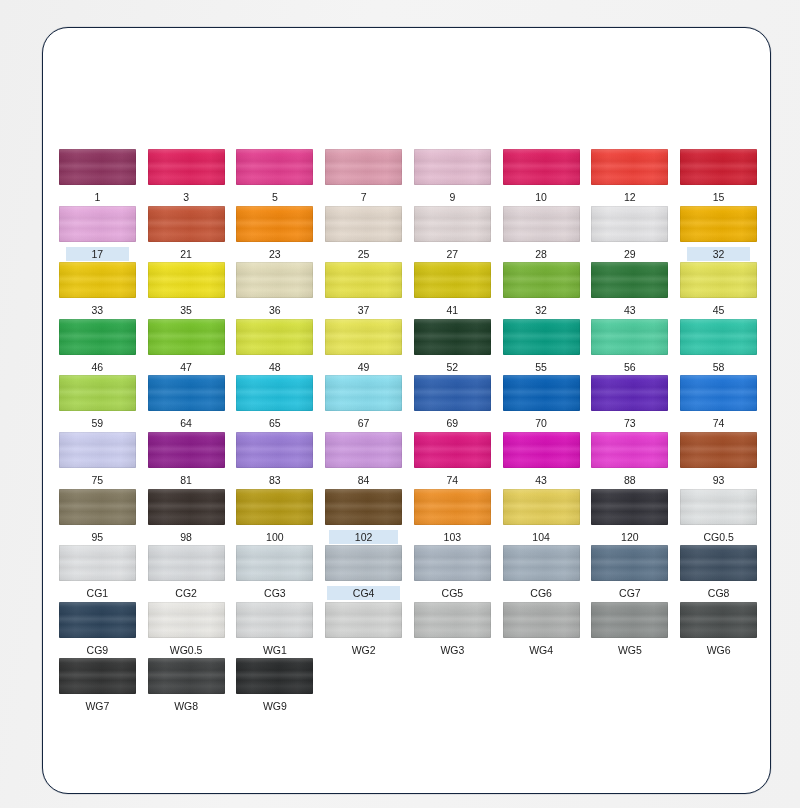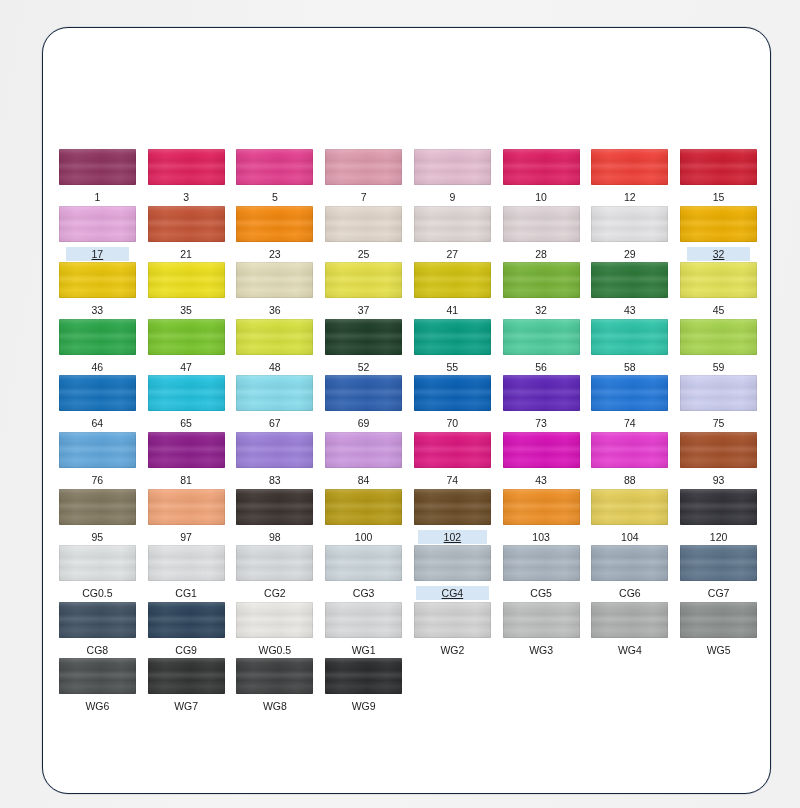--- a/index.html
+++ b/index.html
@@ -93,21 +93,20 @@
     font-size: 10.5px;
     color: #1d1d1d;
     line-height: 14px;
     padding: 0 3px;
     white-space: nowrap;
     font-family: "Liberation Sans", sans-serif;
   }
   .swatch-label.highlighted {
     background: #d6e6f4;
     padding: 0 26px;
-    text-decoration: underline;
   }
 </style>
 </head>
 <body>
 
 <div id="chart-page">
   <div id="swatch-card">
     <div id="swatch-grid">
         <div class="swatch-cell">
           <div class="swatch-chip" style="background-color: rgb(142, 53, 96);"></div>
@@ -211,20 +210,24 @@
         </div>
         <div class="swatch-cell">
           <div class="swatch-chip" style="background-color: rgb(120, 196, 44);"></div>
           <div class="swatch-label">47</div>
         </div>
         <div class="swatch-cell">
           <div class="swatch-chip" style="background-color: rgb(214, 225, 63);"></div>
           <div class="swatch-label">48</div>
         </div>
         <div class="swatch-cell">
+          <div class="swatch-chip" style="background-color: rgb(230, 228, 84);"></div>
+          <div class="swatch-label">49</div>
+        </div>
+        <div class="swatch-cell">
           <div class="swatch-chip" style="background-color: rgb(31, 63, 41);"></div>
           <div class="swatch-label">52</div>
         </div>
         <div class="swatch-cell">
           <div class="swatch-chip" style="background-color: rgb(9, 158, 132);"></div>
           <div class="swatch-label">55</div>
         </div>
         <div class="swatch-cell">
           <div class="swatch-chip" style="background-color: rgb(78, 203, 157);"></div>
           <div class="swatch-label">56</div>
@@ -263,24 +266,20 @@
         </div>
         <div class="swatch-cell">
           <div class="swatch-chip" style="background-color: rgb(33, 118, 216);"></div>
           <div class="swatch-label">74</div>
         </div>
         <div class="swatch-cell">
           <div class="swatch-chip" style="background-color: rgb(203, 205, 239);"></div>
           <div class="swatch-label">75</div>
         </div>
         <div class="swatch-cell">
-          <div class="swatch-chip" style="background-color: rgb(97, 167, 220);"></div>
-          <div class="swatch-label">76</div>
-        </div>
-        <div class="swatch-cell">
           <div class="swatch-chip" style="background-color: rgb(141, 31, 140);"></div>
           <div class="swatch-label">81</div>
         </div>
         <div class="swatch-cell">
           <div class="swatch-chip" style="background-color: rgb(155, 126, 216);"></div>
           <div class="swatch-label">83</div>
         </div>
         <div class="swatch-cell">
           <div class="swatch-chip" style="background-color: rgb(203, 151, 222);"></div>
           <div class="swatch-label">84</div>
@@ -297,24 +296,20 @@
           <div class="swatch-chip" style="background-color: rgb(229, 59, 208);"></div>
           <div class="swatch-label">88</div>
         </div>
         <div class="swatch-cell">
           <div class="swatch-chip" style="background-color: rgb(164, 80, 42);"></div>
           <div class="swatch-label">93</div>
         </div>
         <div class="swatch-cell">
           <div class="swatch-chip" style="background-color: rgb(129, 120, 95);"></div>
           <div class="swatch-label">95</div>
-        </div>
-        <div class="swatch-cell">
-          <div class="swatch-chip" style="background-color: rgb(240, 164, 120);"></div>
-          <div class="swatch-label">97</div>
         </div>
         <div class="swatch-cell">
           <div class="swatch-chip" style="background-color: rgb(60, 51, 47);"></div>
           <div class="swatch-label">98</div>
         </div>
         <div class="swatch-cell">
           <div class="swatch-chip" style="background-color: rgb(181, 154, 22);"></div>
           <div class="swatch-label">100</div>
         </div>
         <div class="swatch-cell">

